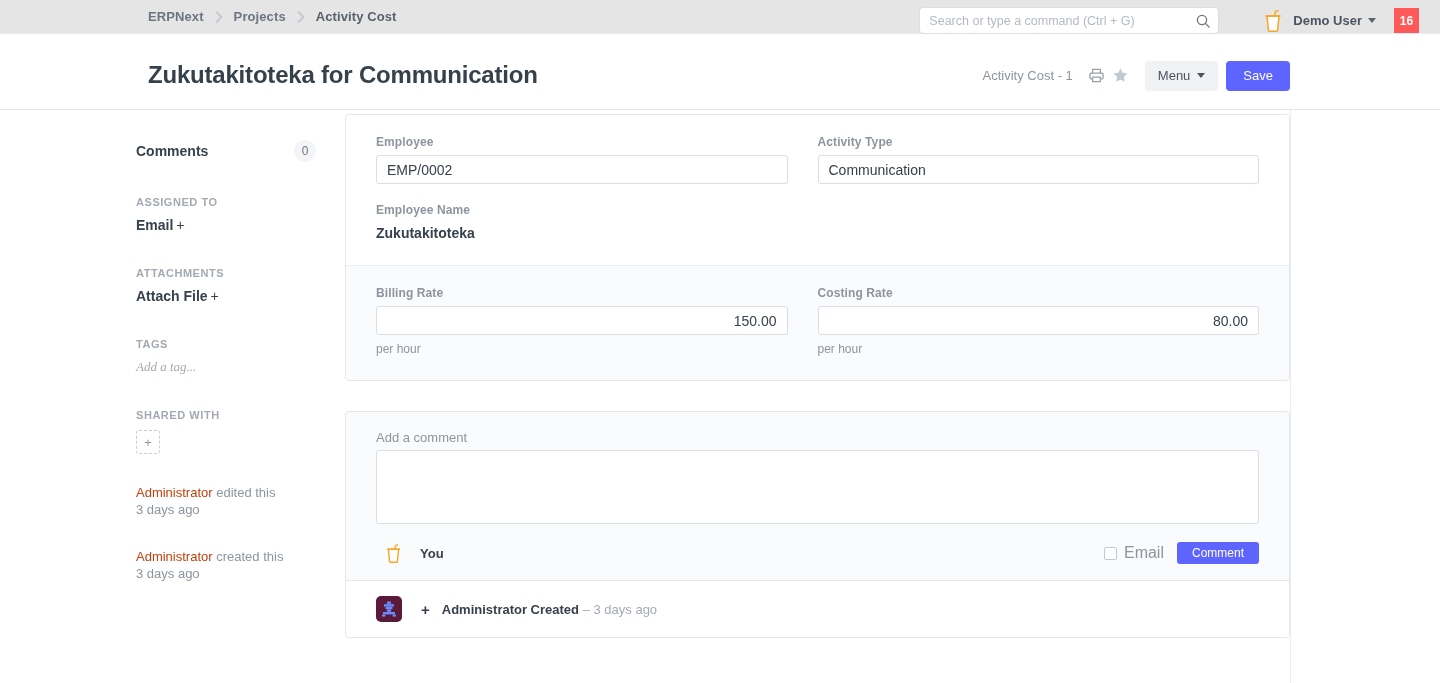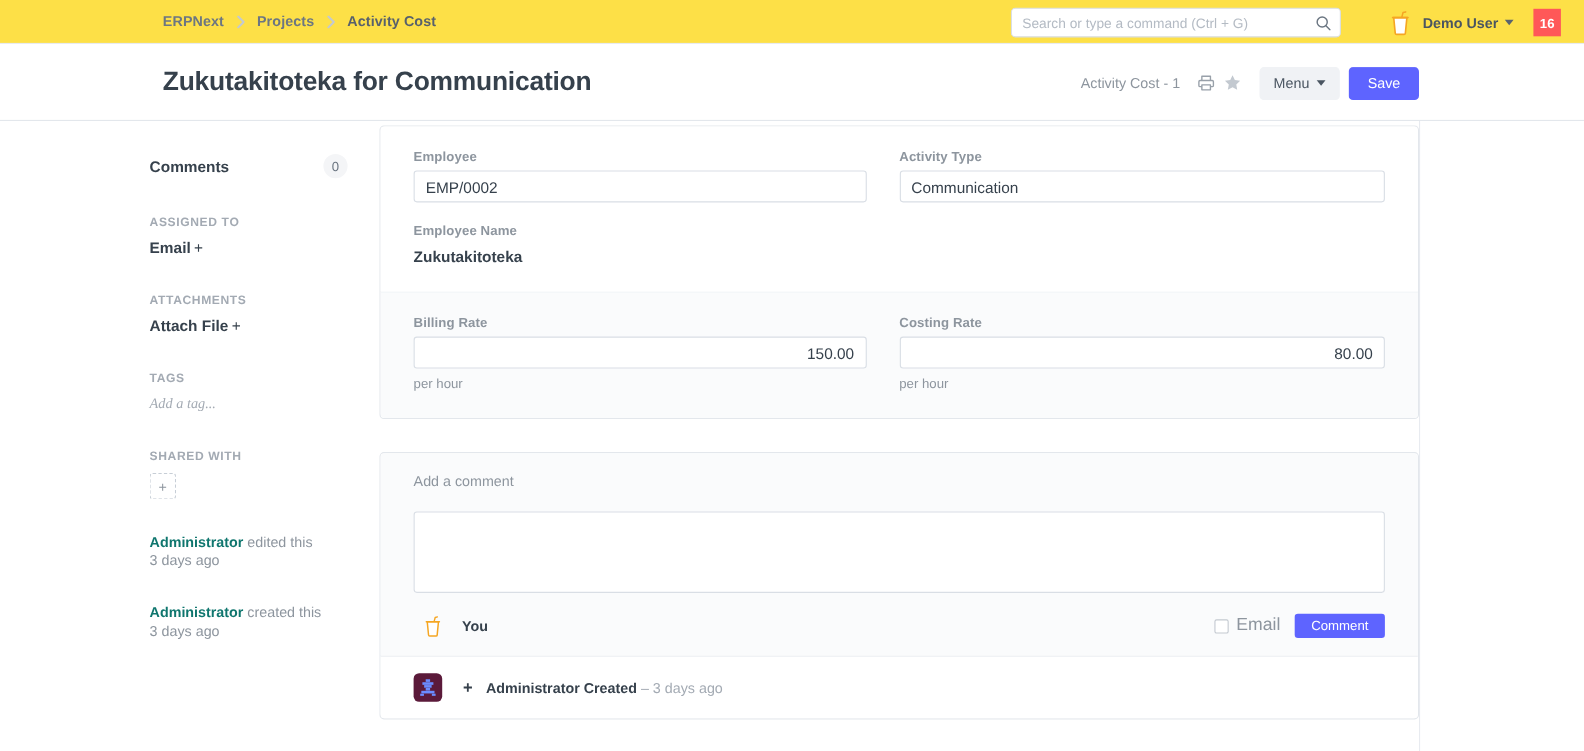--- a/index.html
+++ b/index.html
@@ -7,22 +7,22 @@
     margin: 0; padding: 0;
     width: 1440px; height: 683px;
     background: #ffffff;
     font-family: "Liberation Sans", sans-serif;
     -webkit-font-smoothing: antialiased;
   }
   .page { position: relative; width: 1440px; height: 683px; overflow: hidden; background:#fff; }
 
   
   .navbar {
-    position: absolute; left:0; top:0; width:1440px; height:40px;
-    background:#fde047; border-bottom:1px solid #e8ebf0;
+    position: absolute; left:0; top:0; width:1440px; height:34px;
+    background:#e5e5e5; border-bottom:1px solid #e8ebf0;
     display:flex; align-items:center;
   }
   .breadcrumb { display:flex; align-items:center; margin-left:148px; }
   .crumb {
     font-size:13px; font-weight:bold; color:#6c7682; letter-spacing:0.1px;
     text-decoration:none; cursor:pointer;
   }
   .crumb.active { color:#58616c; }
   .crumb-sep {
     margin:0 11px; color:#c3c9d1; font-size:13px; line-height:1;
@@ -131,21 +131,21 @@
     margin-top:9px; font-size:13px; color:#a3aab3; font-style:italic; cursor:pointer;font-family:Liberation Serif, serif;
   }
   .share-box {
     margin-top:9px; width:24px; height:24px;
     border:1px dashed #c7ced6; border-radius:3px;
     display:flex; align-items:center; justify-content:center;
     color:#8d959e; font-size:13px; cursor:pointer;
   }
   .sb-log { margin-top:30px; }
   .sb-log-line { font-size:13px; color:#8d959e; line-height:17px; }
-  .sb-log-line b { color:#0f766e; font-weight:bold; }
+  .sb-log-line b { color:#c2410c; font-weight:normal; }
   .sb-log-time { font-size:13px; color:#8d959e; margin-top:1px; }
 
   
   .main { position:absolute; left:345px; top:0; width:945px; }
 
   .panel { border:1px solid #e3e7ec; border-radius:4px; background:#fff; }
   .form-panel { margin-top:4px; }
   .sec-white { background:#fff; padding:20px 30px 24px 30px; border-radius:4px 4px 0 0; }
   .sec-grey {
     background:#fafbfc; padding:20px 30px 24px 30px;
@@ -166,21 +166,21 @@
     outline:none;
   }
   .fld-input.num { text-align:right; }
   .fld-static { font-size:14px; font-weight:bold; color:#36414c; padding-top:2px; }
   .fld-help { font-size:12px; color:#8d959e; margin-top:7px; }
   .spacer-field { height:29px; }
 
   
   .comment-panel { margin-top:30px; }
   .comment-top { background:#fafbfc; padding:18px 30px 16px 30px; border-radius:4px 4px 0 0; }
-  .comment-heading { font-size:13px; color:#8d959e; margin-bottom:20px; }
+  .comment-heading { font-size:13px; color:#8d959e; margin-bottom:5px; }
   .comment-area {
     width:100%; height:74px; resize:none;
     border:1px solid #d9dee5; border-radius:3px; background:#fff;
     padding:8px 10px; outline:none;
     font-family:"Liberation Sans", sans-serif; font-size:13px; color:#36414c;
   }
   .comment-bar {
     display:flex; align-items:center; justify-content:space-between;
     margin-top:14px;
   }

